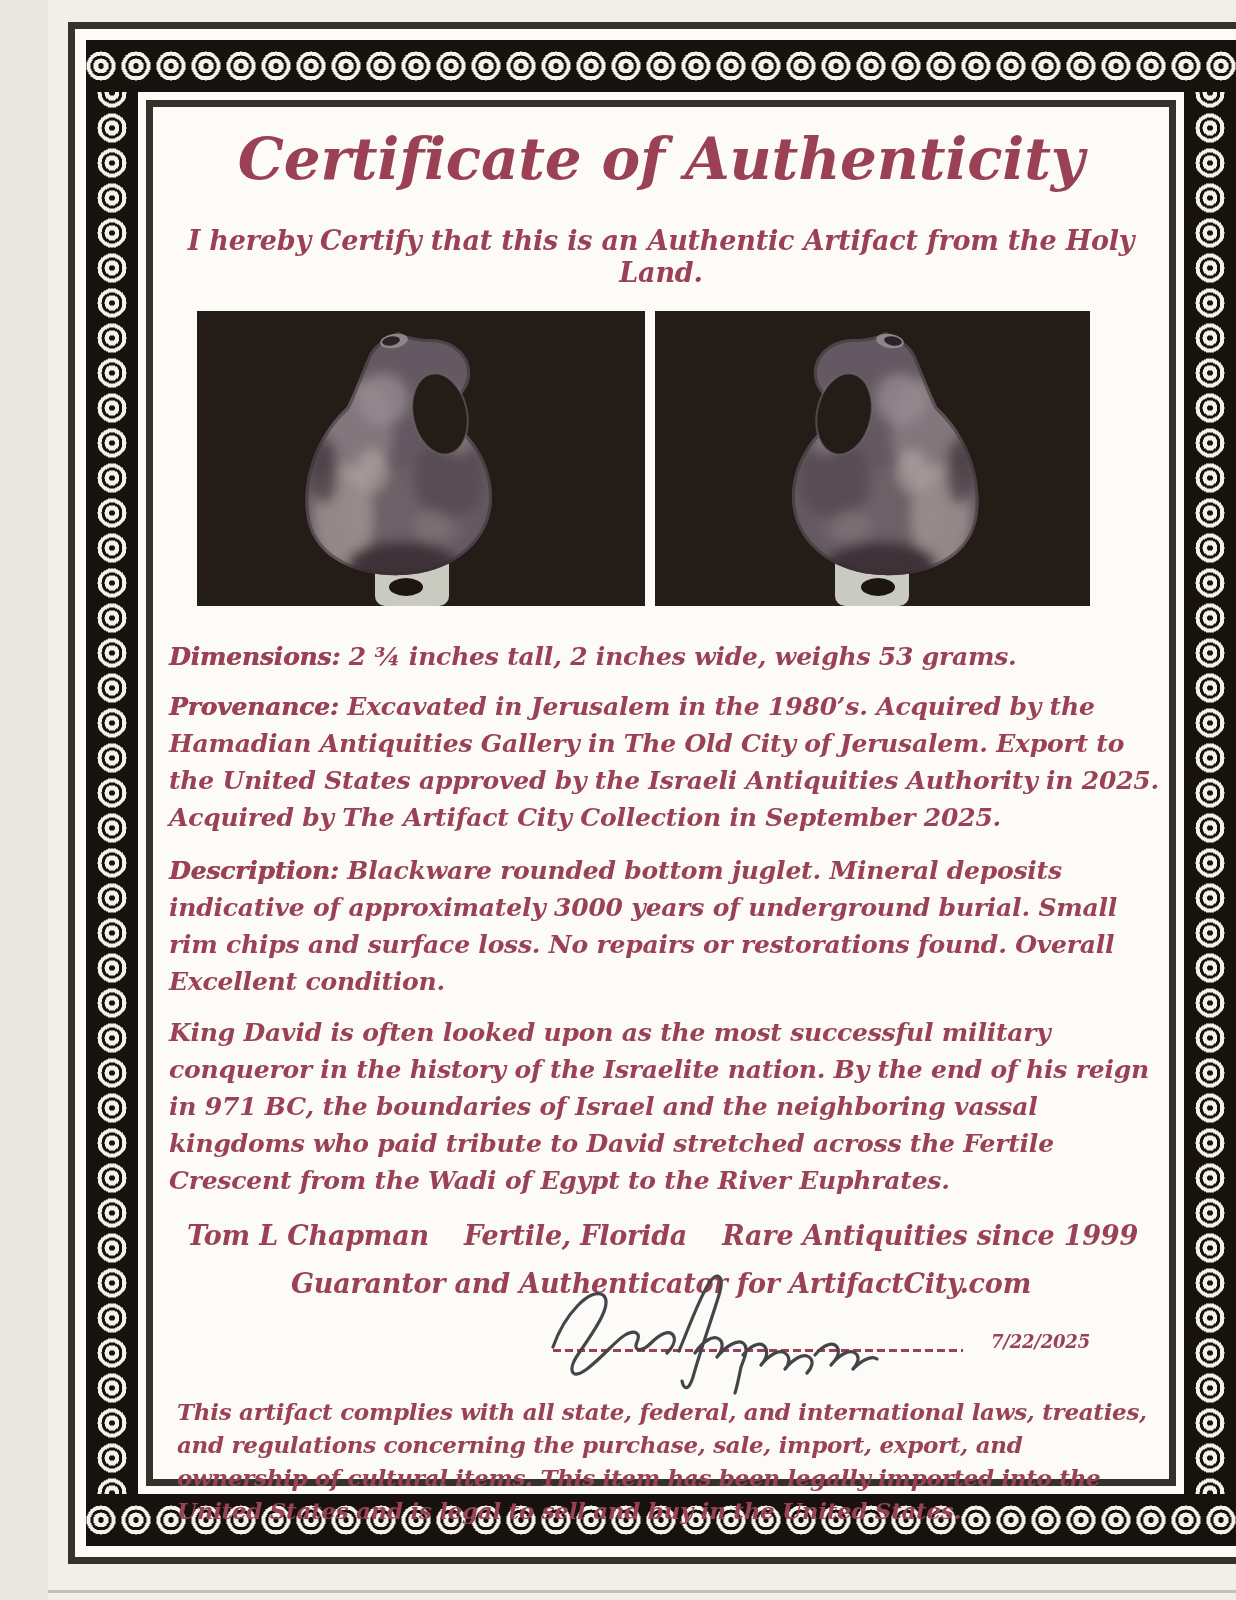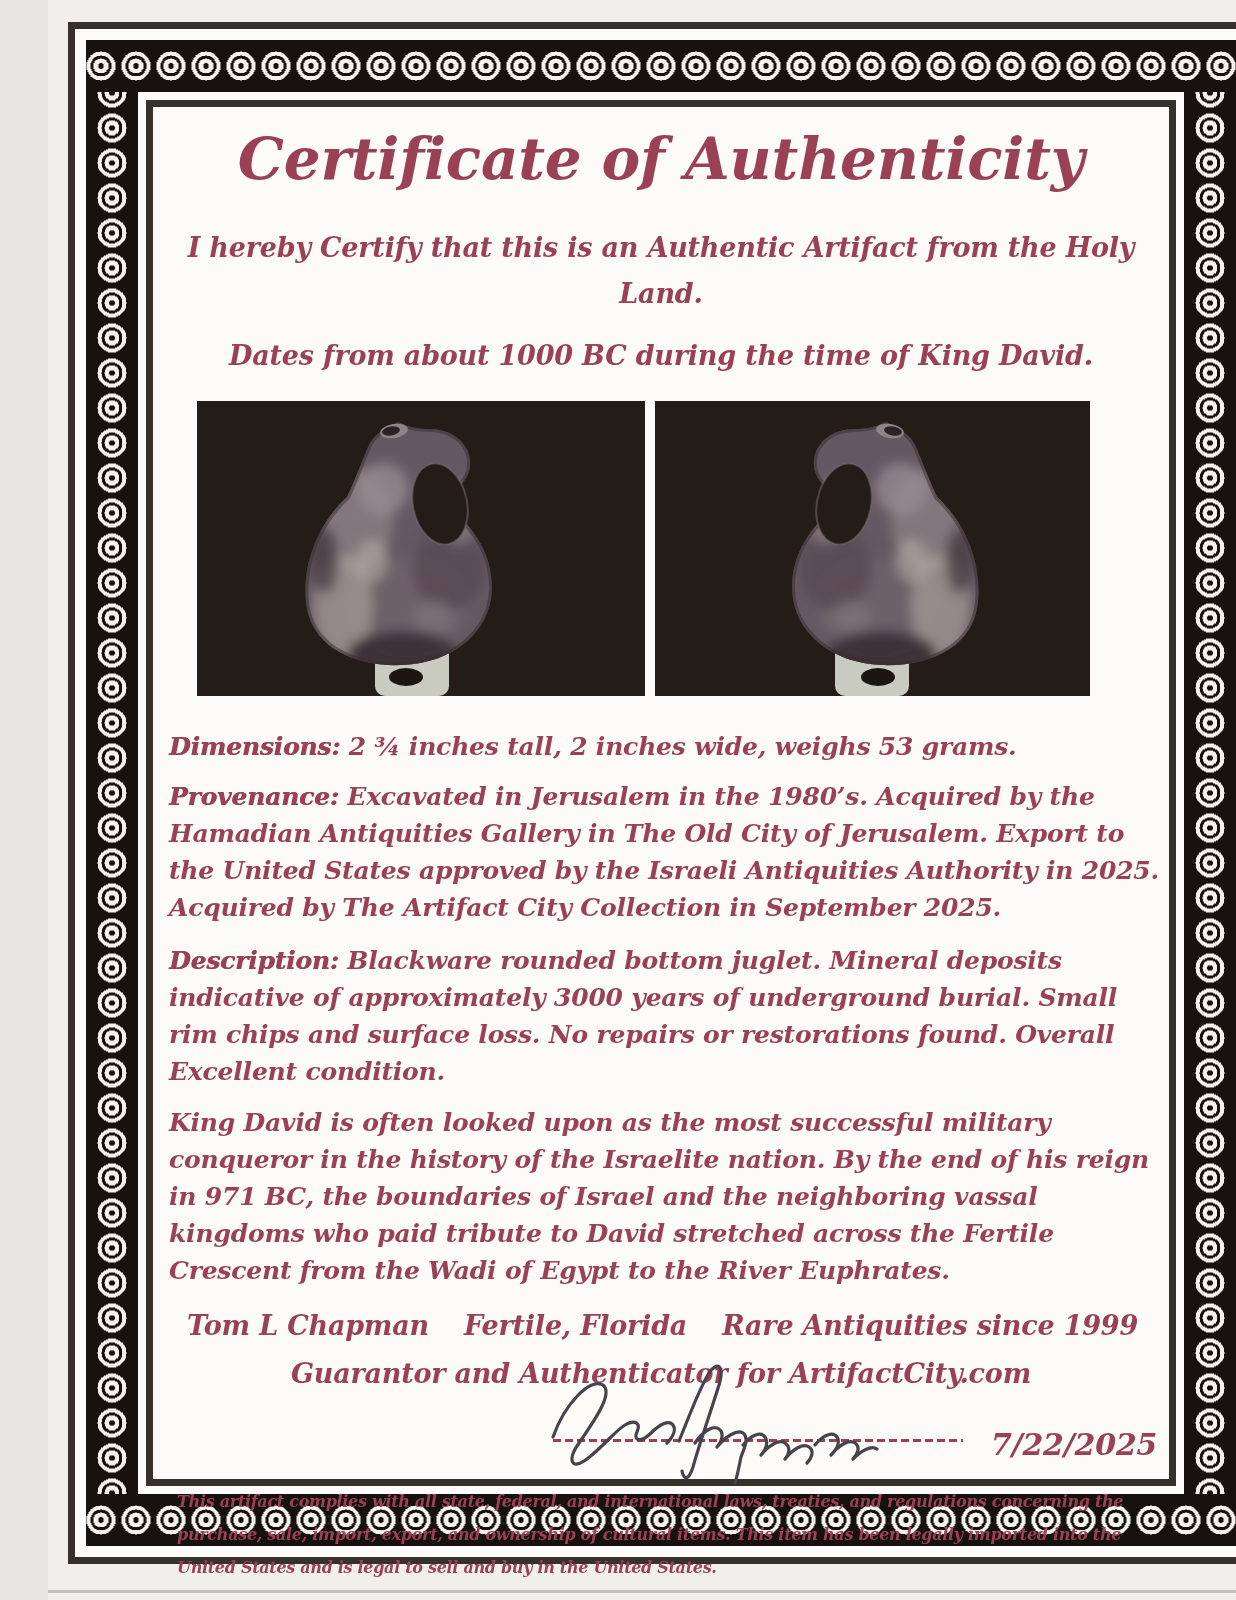--- a/index.html
+++ b/index.html
@@ -29,62 +29,61 @@
   .paper-edge{position:absolute;left:0;right:0;bottom:7px;height:3px;background:#9b9994;opacity:.55;}
 
   
   .content{
     position:absolute;left:105px;top:107px;width:1016px;height:1372px;
     color:#9a4155;font-weight:bold;letter-spacing:-0.2px;
   }
   .title{
     margin:20px 0 0 0;font-size:58px;line-height:64px;text-align:center;font-weight:bold;
   }
-  .certify{margin:0;text-align:center;font-size:27px;line-height:46px;}
+  .certify{margin:0;text-align:center;font-size:27px;line-height:32px;}
   .c1{margin-top:34px;}
   .c2{margin-top:16px;}
   .photos{margin:22px 0 0 44px;width:893px;height:295px;}
   .para{margin:0;font-size:25px;line-height:37px;padding:0 8px 0 16px;}
   .dims{margin-top:32px;line-height:38px;}
   .prov{margin-top:12px;font-style:italic;}
   .desc{margin-top:16px;}
   .kd{margin-top:14px;}
   .lbl{text-shadow:0.5px 0 currentColor;}
   .names-row{
     margin-top:20px;display:flex;justify-content:space-between;
     padding:0 31px 0 34px;font-size:27px;line-height:34px;
   }
   .guarantor{margin:14px 0 0 0;text-align:center;font-size:27px;line-height:34px;}
   .sig-row{position:relative;margin-top:4px;height:84px;}
   .sig-line{
     position:absolute;left:400px;top:44px;width:410px;height:3px;
     background:repeating-linear-gradient(90deg,#9a4155 0 8px,rgba(0,0,0,0) 8px 12px);
   }
   .sig-svg{position:absolute;left:386px;top:-36px;}
-  .sig-date{position:absolute;left:838px;top:32px;font-size:30px;}
-  .legal{margin:6px 0 0 0;font-size:16px;line-height:33px;padding:0 14px 0 24px;letter-spacing:-0.3px;}
+  .sig-date{position:absolute;left:838px;top:26px;font-size:18px;}
+  .legal{margin:6px 0 0 0;font-size:23px;line-height:33px;padding:0 14px 0 24px;letter-spacing:-0.3px;}
 </style>
 </head>
 <body>
 
 <div class="paper">
   <div class="frame-bg"></div>
   <div class="outer-line"></div>
   <div class="band band-h band-top"></div>
   <div class="band band-h band-bot"></div>
   <div class="band band-v band-left"></div>
   <div class="band band-v band-right"></div>
   <div class="inner-line"></div>
 
   <div class="content">
 
     <h1 class="title">Certificate of Authenticity</h1>
 
     <p class="certify c1">I hereby Certify that this is an Authentic Artifact from the Holy Land.</p>
-    <p class="certify c2">Dates from about 1000 BC during the time of King David.</p>
 
     <div class="photos">
       <svg width="893" height="295" viewBox="0 0 893 295">
         <defs>
           <path id="vbody" d="M 196 26
             C 185 28, 176 35, 171 46
             C 164 62, 158 80, 150 96
             C 123 121, 105 160, 109 201
             C 113 245, 156 266, 206 264
             C 254 262, 293 233, 295 189

